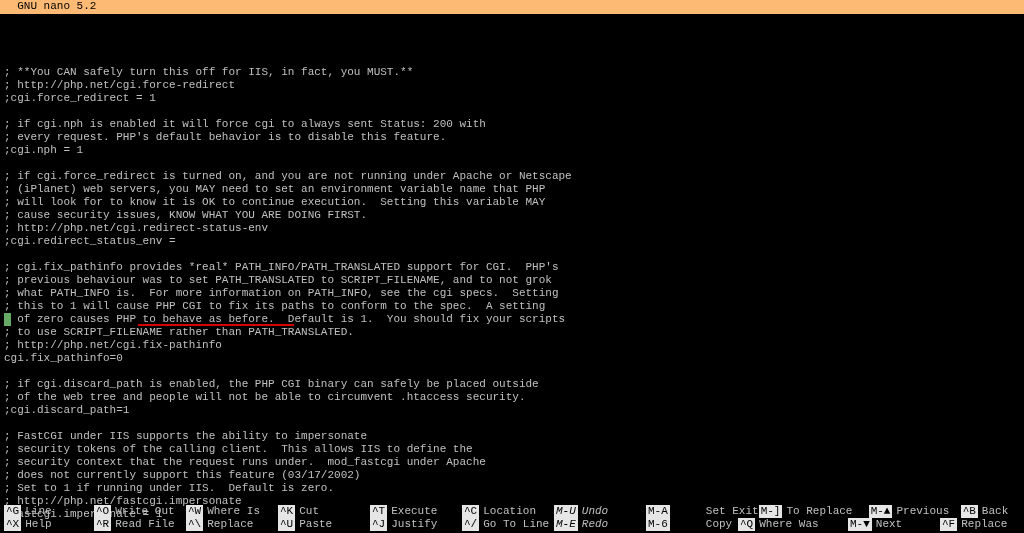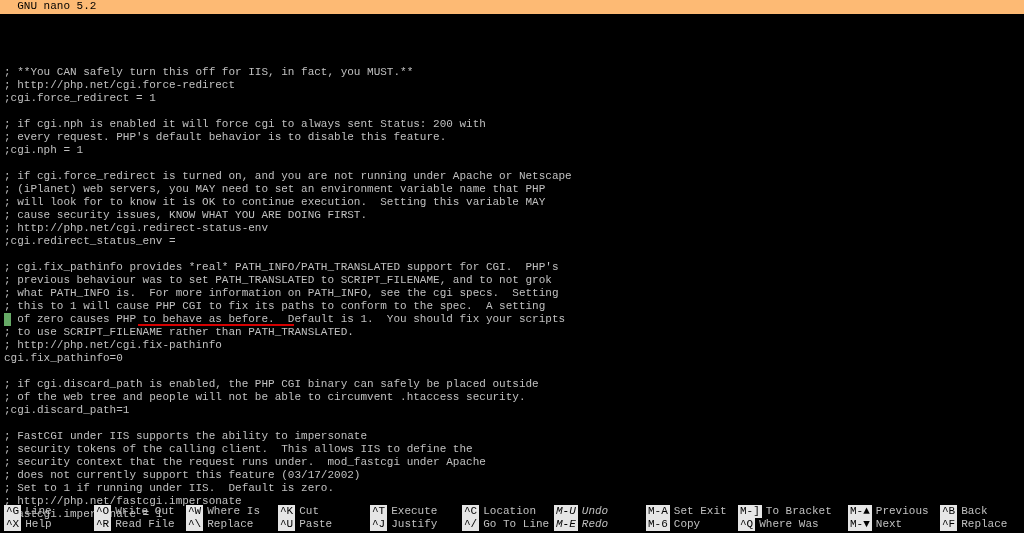--- a/index.html
+++ b/index.html
@@ -61,21 +61,21 @@
     display: flex;
     align-items: center;
   }
   .shortcut:nth-child(1){ flex-basis: 90px; }
   .shortcut:nth-child(2){ flex-basis: 92px; }
   .shortcut:nth-child(3){ flex-basis: 92px; }
   .shortcut:nth-child(4){ flex-basis: 92px; }
   .shortcut:nth-child(5){ flex-basis: 92px; }
   .shortcut:nth-child(6){ flex-basis: 92px; }
   .shortcut:nth-child(7){ flex-basis: 92px; font-style: italic; }
-  .shortcut:nth-child(8){ flex-basis: 92px; }
+  .shortcut:nth-child(8){ flex-basis: 92px; gap: 32px; }
   .shortcut:nth-child(9){ flex-basis: 110px; }
   .shortcut:nth-child(10){ flex-basis: 92px; }
   .shortcut:nth-child(11){ flex-basis: 70px; }
   .key {
     background: #e6e6e6;
     color: #000;
     padding: 0 2px;
     margin-right: 4px;
     white-space: pre;
   }
@@ -124,21 +124,21 @@
       <div class="shortcut">
         <span class="key">M-U</span>
         <span class="label">Undo</span>
       </div>
       <div class="shortcut">
         <span class="key">M-A</span>
         <span class="label">Set Exit</span>
       </div>
       <div class="shortcut">
         <span class="key">M-]</span>
-        <span class="label">To Bracket</span>
+        <span class="label">To Replace</span>
       </div>
       <div class="shortcut">
         <span class="key">M-▲</span>
         <span class="label">Previous</span>
       </div>
       <div class="shortcut">
         <span class="key">^B</span>
         <span class="label">Back</span>
       </div>
     </div>

